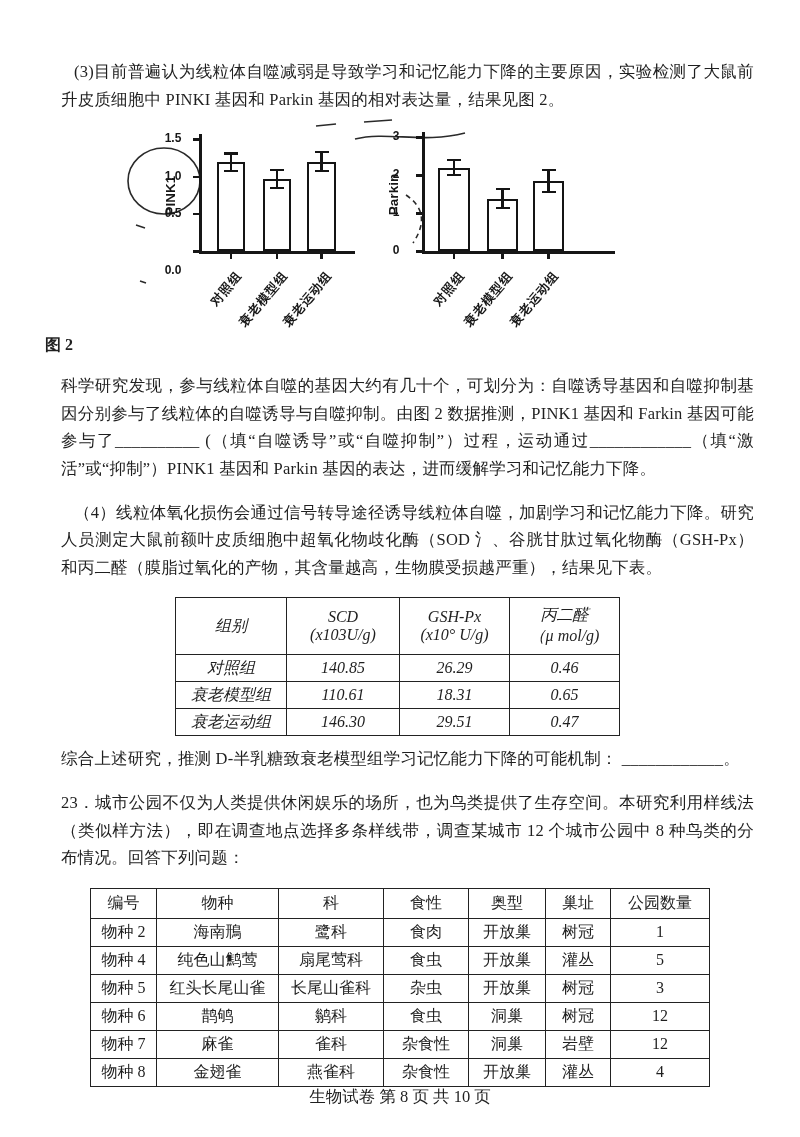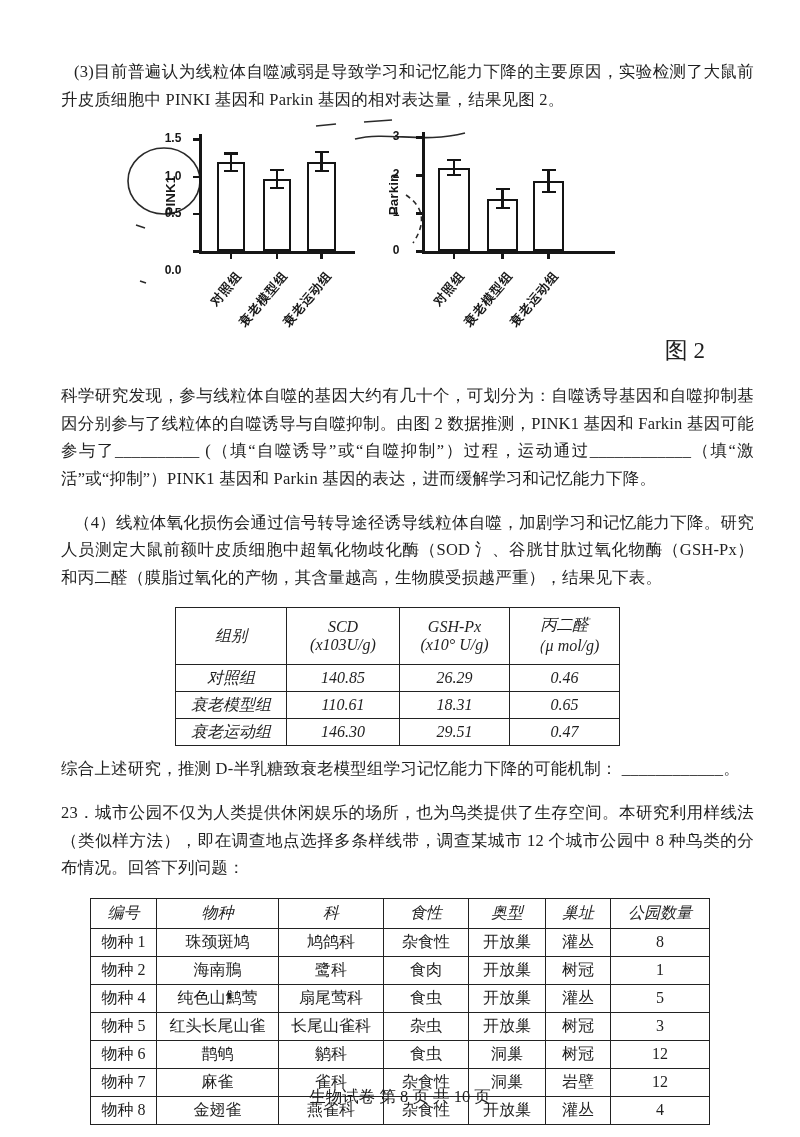--- a/index.html
+++ b/index.html
@@ -34,35 +34,35 @@
   }
   .ylabel{ display:flex; align-items:center; justify-content:center; width:18px; }
   .ylabel span{
     transform:rotate(-90deg);
     font:bold 13.5px "Liberation Sans","DejaVu Sans",sans-serif;
     white-space:nowrap; color:#161616;
   }
   .artifact{ position:absolute; left:0; top:0; overflow:visible; pointer-events:none; }
   .artifact *{ stroke:#2a2a2a; stroke-width:1.6; fill:none; }
   .fig-caption{
-    width:660px; text-align:right; font-size:23px; margin:6px 0 8px 0;
+    width:660px; text-align:left; font-size:16px; margin:6px 0 8px 0;font-weight:bold;
   }
   
   table{ border-collapse:collapse; table-layout:fixed; background:#fff; }
   th,td{
     border:1.5px solid #222; text-align:center; vertical-align:middle;
     font-size:16px; font-weight:normal; padding:1px 3px;
     font-family:"Liberation Serif","DejaVu Serif",serif;
     white-space:pre-line; overflow:hidden;
   }
   .t1{ width:444px; margin:7px 0 9px 130px; border:1.8px solid #222;font-style:italic; }
   .t1 thead th{ height:54px; }
   .t1 td{ height:24px; }
   .t2{ width:619px; margin:9px 0 0 45px; border:1.8px solid #222; }
-  .t2 thead th{ height:27px;font-style:italic; }
+  .t2 thead th{ height:27px; }
   .t2 td{ height:25px; }
   .footer{
     position:absolute; left:0; top:1086px; width:800px; text-align:center;
     font-size:16.5px;
   }
 </style>
 </head>
 <body>
 
 <div class="page">
@@ -216,29 +216,20 @@
             <th>物种</th>
             <th>科</th>
             <th>食性</th>
             <th>奥型</th>
             <th>巢址</th>
             <th>公园数量</th>
           </tr>
         </thead>
       <tbody>
           <tr>
-            <td>物种 1</td>
-            <td>珠颈斑鸠</td>
-            <td>鸠鸽科</td>
-            <td>杂食性</td>
-            <td>开放巢</td>
-            <td>灌丛</td>
-            <td>8</td>
-          </tr>
-          <tr>
             <td>物种 2</td>
             <td>海南鳽</td>
             <td>鹭科</td>
             <td>食肉</td>
             <td>开放巢</td>
             <td>树冠</td>
             <td>1</td>
           </tr>
           <tr>
             <td>物种 4</td>

